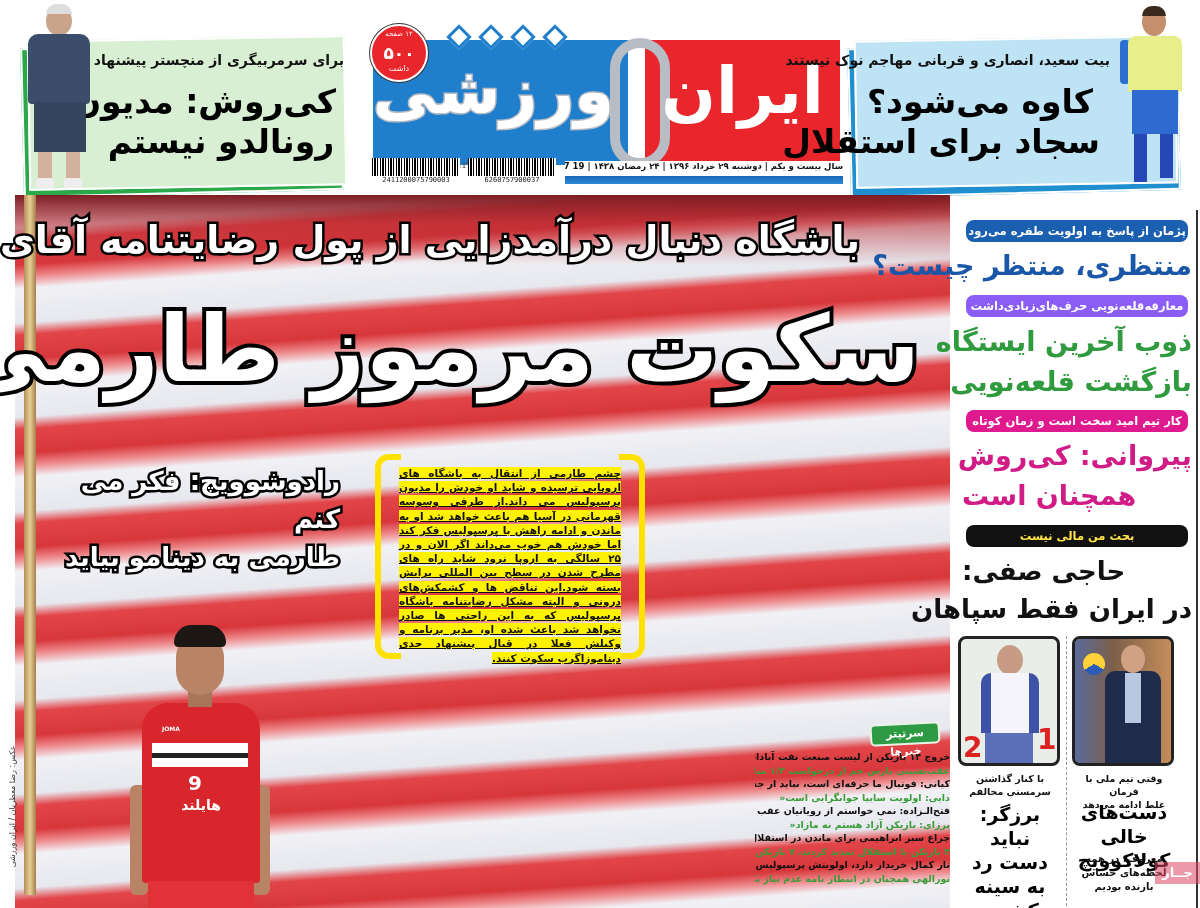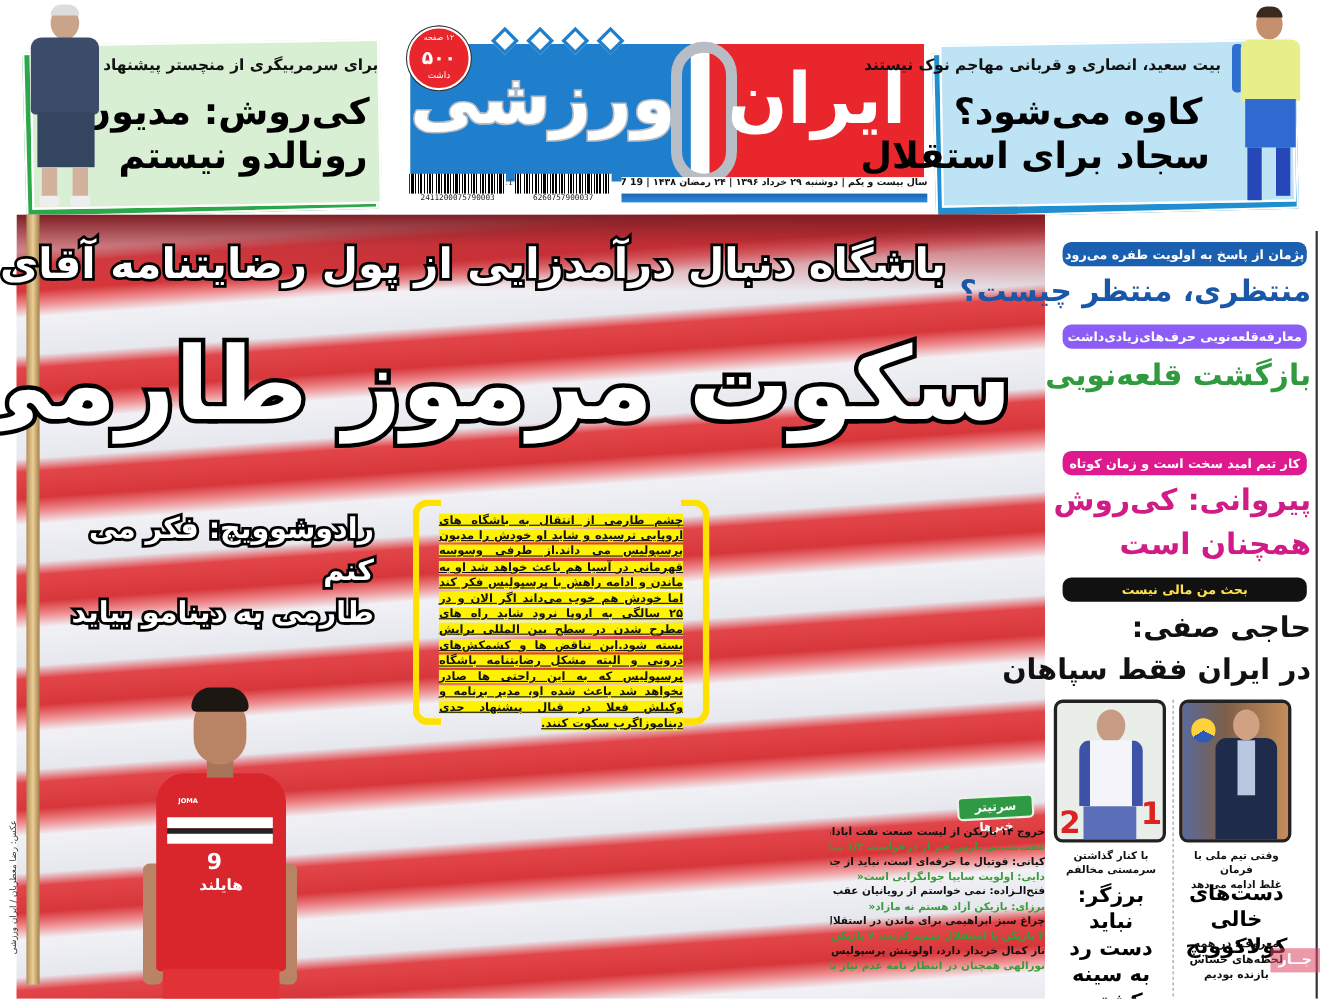--- a/index.html
+++ b/index.html
@@ -119,21 +119,21 @@
   .newslist li.green { color: #3a9c3a; }
 
   
   .rightcol { position: absolute; left: 958px; top: 210px; width: 238px; height: 698px; background: rgba(255,255,255,0.88); border-radius: 10px 10px 0 0; }
   .rightcol .edge { position: absolute; right: -2px; top: 0; width: 2px; height: 698px; background: #333; }
   .pill { position: absolute; left: 8px; width: 222px; height: 22px; border-radius: 8px; color: #fff; font-size: 11.5px; font-weight: bold; text-align: center; line-height: 22px; white-space: nowrap; }
   .pill.blue { background: #1a5fb0; top: 10px; }
   .pill.green { background: #8b5cf6; top: 85px; }
   .pill.pink { background: #df1a8f; top: 200px; }
   .pill.black { background: #111; color: #ffe34a; top: 315px; }
-  .rhead { position: absolute; left: 4px; width: 230px; font-weight: bold; text-align: right; white-space: nowrap; }
+  .rhead { position: absolute; left: 4px; width: 230px; font-weight: bold; text-align: left; white-space: nowrap; }
   .rhead.blue { top: 36px; font-size: 27px; line-height: 40px; color: #1b57a8; }
   .rhead.green { top: 112px; font-size: 27px; line-height: 40px; color: #2f9a3e; }
   .rhead.pink { top: 226px; font-size: 27px; line-height: 40px; color: #d11b86; }
   .rhead.black { top: 342px; font-size: 26px; line-height: 38px; color: #111; }
 
   .rphoto { position: absolute; top: 426px; width: 102px; height: 130px; border: 3px solid #222; border-radius: 8px; overflow: hidden; }
   .rphoto.p1 { left: 0px; background: #e9efe8; }
   .rphoto.p2 { left: 114px; background: #c2895d; }
   .colsep { position: absolute; left: 108px; top: 426px; width: 1px; height: 270px; border-left: 1px dashed #999; }
 
@@ -313,20 +313,21 @@
 </div>
 
 <div class="rightcol">
   <div class="edge"></div>
 
   <div class="pill blue fa">پژمان از پاسخ به اولویت طفره می‌رود</div>
   <div class="rhead blue fa">منتظری، منتظر چیست؟</div>
 
   <div class="pill green fa">معارفه‌قلعه‌نویی حرف‌های‌زیادی‌داشت</div>
   <div class="rhead green fa">
+    <div>ذوب آخرین ایستگاه</div>
     <div>بازگشت قلعه‌نویی</div>
   </div>
 
   <div class="pill pink fa">کار تیم امید سخت است و زمان کوتاه</div>
   <div class="rhead pink fa">
     <div>پیروانی: کی‌روش</div>
     <div>همچنان است</div>
   </div>
 
   <div class="pill black fa">بحث من مالی نیست</div>

